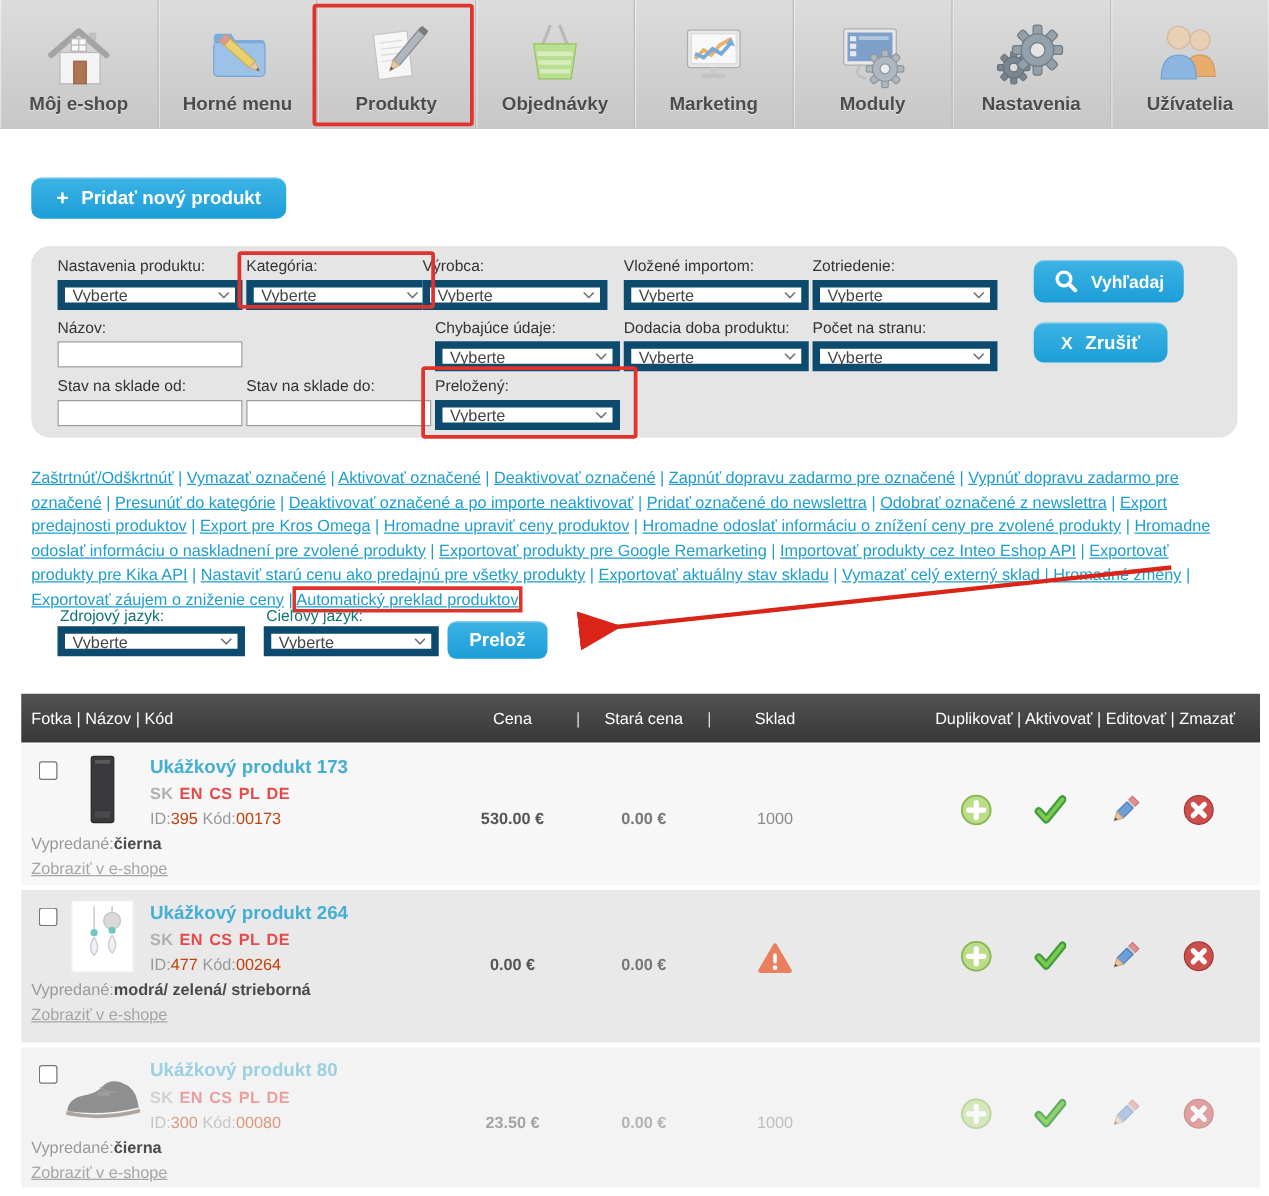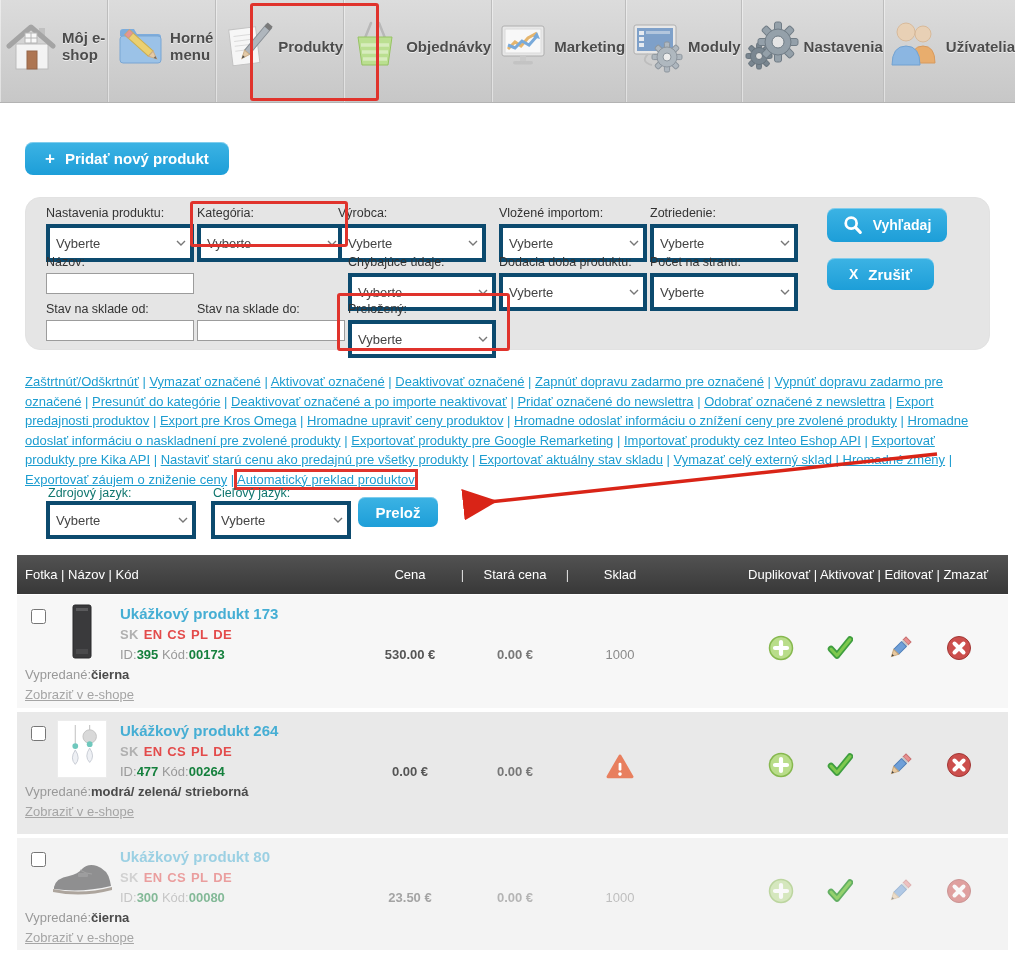--- a/index.html
+++ b/index.html
@@ -3,21 +3,21 @@
 <meta charset="utf-8">
 <style>
   * { margin:0; padding:0; box-sizing:border-box; }
   html,body { background:#fff; }
   body { width:1015px; height:957px; overflow:hidden; font-family:"Liberation Sans", sans-serif; }
   .page { position:relative; width:1015px; height:957px; background:#fff; }
 
   
   .topnav { position:absolute; left:0; top:0; width:1015px; height:103px; display:flex;
             background:linear-gradient(#dcdcdc,#c7c7c7); border-bottom:1px solid #b3b3b3; }
-  .nav-item { flex:1; display:flex; flex-direction:row; align-items:center; justify-content:flex-end;
+  .nav-item { flex:1; display:flex; flex-direction:column; align-items:center; justify-content:flex-end;
               padding-bottom:10px; border-right:1px solid #bdbdbd; box-shadow:inset 1px 0 0 rgba(255,255,255,.45); cursor:pointer; }
   .nav-item:last-child { border-right:none; }
   .nav-icon { height:62px; display:flex; align-items:center; justify-content:center; opacity:.85; }
   .nav-label { font-size:15px; font-weight:bold; color:#4c4c4c; text-shadow:0 1px 0 rgba(255,255,255,.65); }
 
   
   .ann-box { position:absolute; border:3px solid #e0332c; border-radius:3px; pointer-events:none; z-index:50; }
   .arrow-overlay { position:absolute; left:440px; top:440px; width:520px; height:85px; pointer-events:none; z-index:51; }
 
   
@@ -26,22 +26,22 @@
               border:none; border-radius:8px; cursor:pointer; font-family:inherit;
               box-shadow:inset 0 1px 0 rgba(255,255,255,.35); }
   .add-btn { position:absolute; left:25px; top:142px; height:33px; padding:0 20px; font-size:15px; }
   .add-btn .plus { font-size:17px; font-weight:bold; }
 
   
   .filter-panel { position:absolute; left:25px; top:197px; width:965px; height:153px;
                   background:#e5e5e5; border:1px solid #e2e2e2; border-radius:15px;padding-left:40px; }
   .field { position:absolute; width:150px; }
   .field label { display:block; font-size:12.5px; color:#333; margin-bottom:4px; }
-  .sel { display:flex; align-items:center; justify-content:space-between; width:148px; height:38px;
-         background:#fff; border:4px solid #0c4a6e; padding:0 4px 0 6px; font-size:13px; color:#444; cursor:pointer; }
+  .sel { display:flex; align-items:center; justify-content:space-between; width:148px; height:24px;
+         background:#fff; border:6px solid #0c4a6e; padding:0 4px 0 6px; font-size:13px; color:#444; cursor:pointer; }
   .sel .chev { display:flex; }
   .tin { width:148px; height:21px; border:1px solid #9c9c9c; background:#fff; font-size:13px; padding:0 5px; font-family:inherit; }
   .search-btn { position:absolute; left:801px; top:10px; width:120px; height:34px; font-size:14px; }
   .cancel-btn { position:absolute; left:801px; top:60px; width:107px; height:32px; font-size:15px; }
   .cancel-x { font-size:14px; font-weight:bold; }
 
   
   .bulk-links { position:absolute; left:25px; top:372px; width:963px; font-size:13px; line-height:19.5px; }
   .bulk-links a { color:#1d9dd0; text-decoration:underline; cursor:pointer; }
   .lw::after { content:" | "; color:#1d9dd0; }
@@ -68,21 +68,21 @@
   .row3 { top:838px; height:112px; background:#f3f3f3; }
   .cb { position:absolute; left:14px; top:14px; width:15px; height:15px; cursor:pointer; }
   .pimg { position:absolute; left:40px; top:8px; width:50px; height:58px; display:flex; align-items:center; justify-content:center; }
   .pimg.whitebg { background:#fff; border:1px solid #ececec; }
   .pinfo { position:absolute; left:103px; top:10px; }
   .pname { display:block; font-size:15px; font-weight:bold; color:#45aed4; text-decoration:none; cursor:pointer; }
   .plangs { margin-top:5px; font-size:13px; font-weight:bold; letter-spacing:.3px; }
   .plangs .ok { color:#b0b0b0; margin-right:5px; }
   .plangs .miss { color:#e34b4b; margin-right:5px; }
   .pid { margin-top:5px; font-size:13px; color:#999; }
-  .pid b { color:#15803d; font-weight:bold; }
+  .pid b { color:#c2410c; font-weight:normal; }
   .soldout { position:absolute; left:8px; top:72px; font-size:13px; color:#999; }
   .soldout b { color:#4a4a4a; }
   .show-link { position:absolute; left:8px; top:92px; font-size:13px; color:#a5a5a5; text-decoration:underline; cursor:pointer; }
   .cell { position:absolute; top:52px; width:100px; text-align:center; font-size:13px; }
   .c-cena { left:343px; font-weight:bold; color:#555; }
   .c-stara { left:448px; font-weight:bold; color:#777; }
   .c-sklad { left:553px; color:#8a8a8a; }
   .c-sklad.warn { top:42px; }
   .actions { position:absolute; left:718px; top:40px; width:270px; display:flex; justify-content:space-evenly; }
   .icon-btn { width:26px; height:26px; cursor:pointer; }

